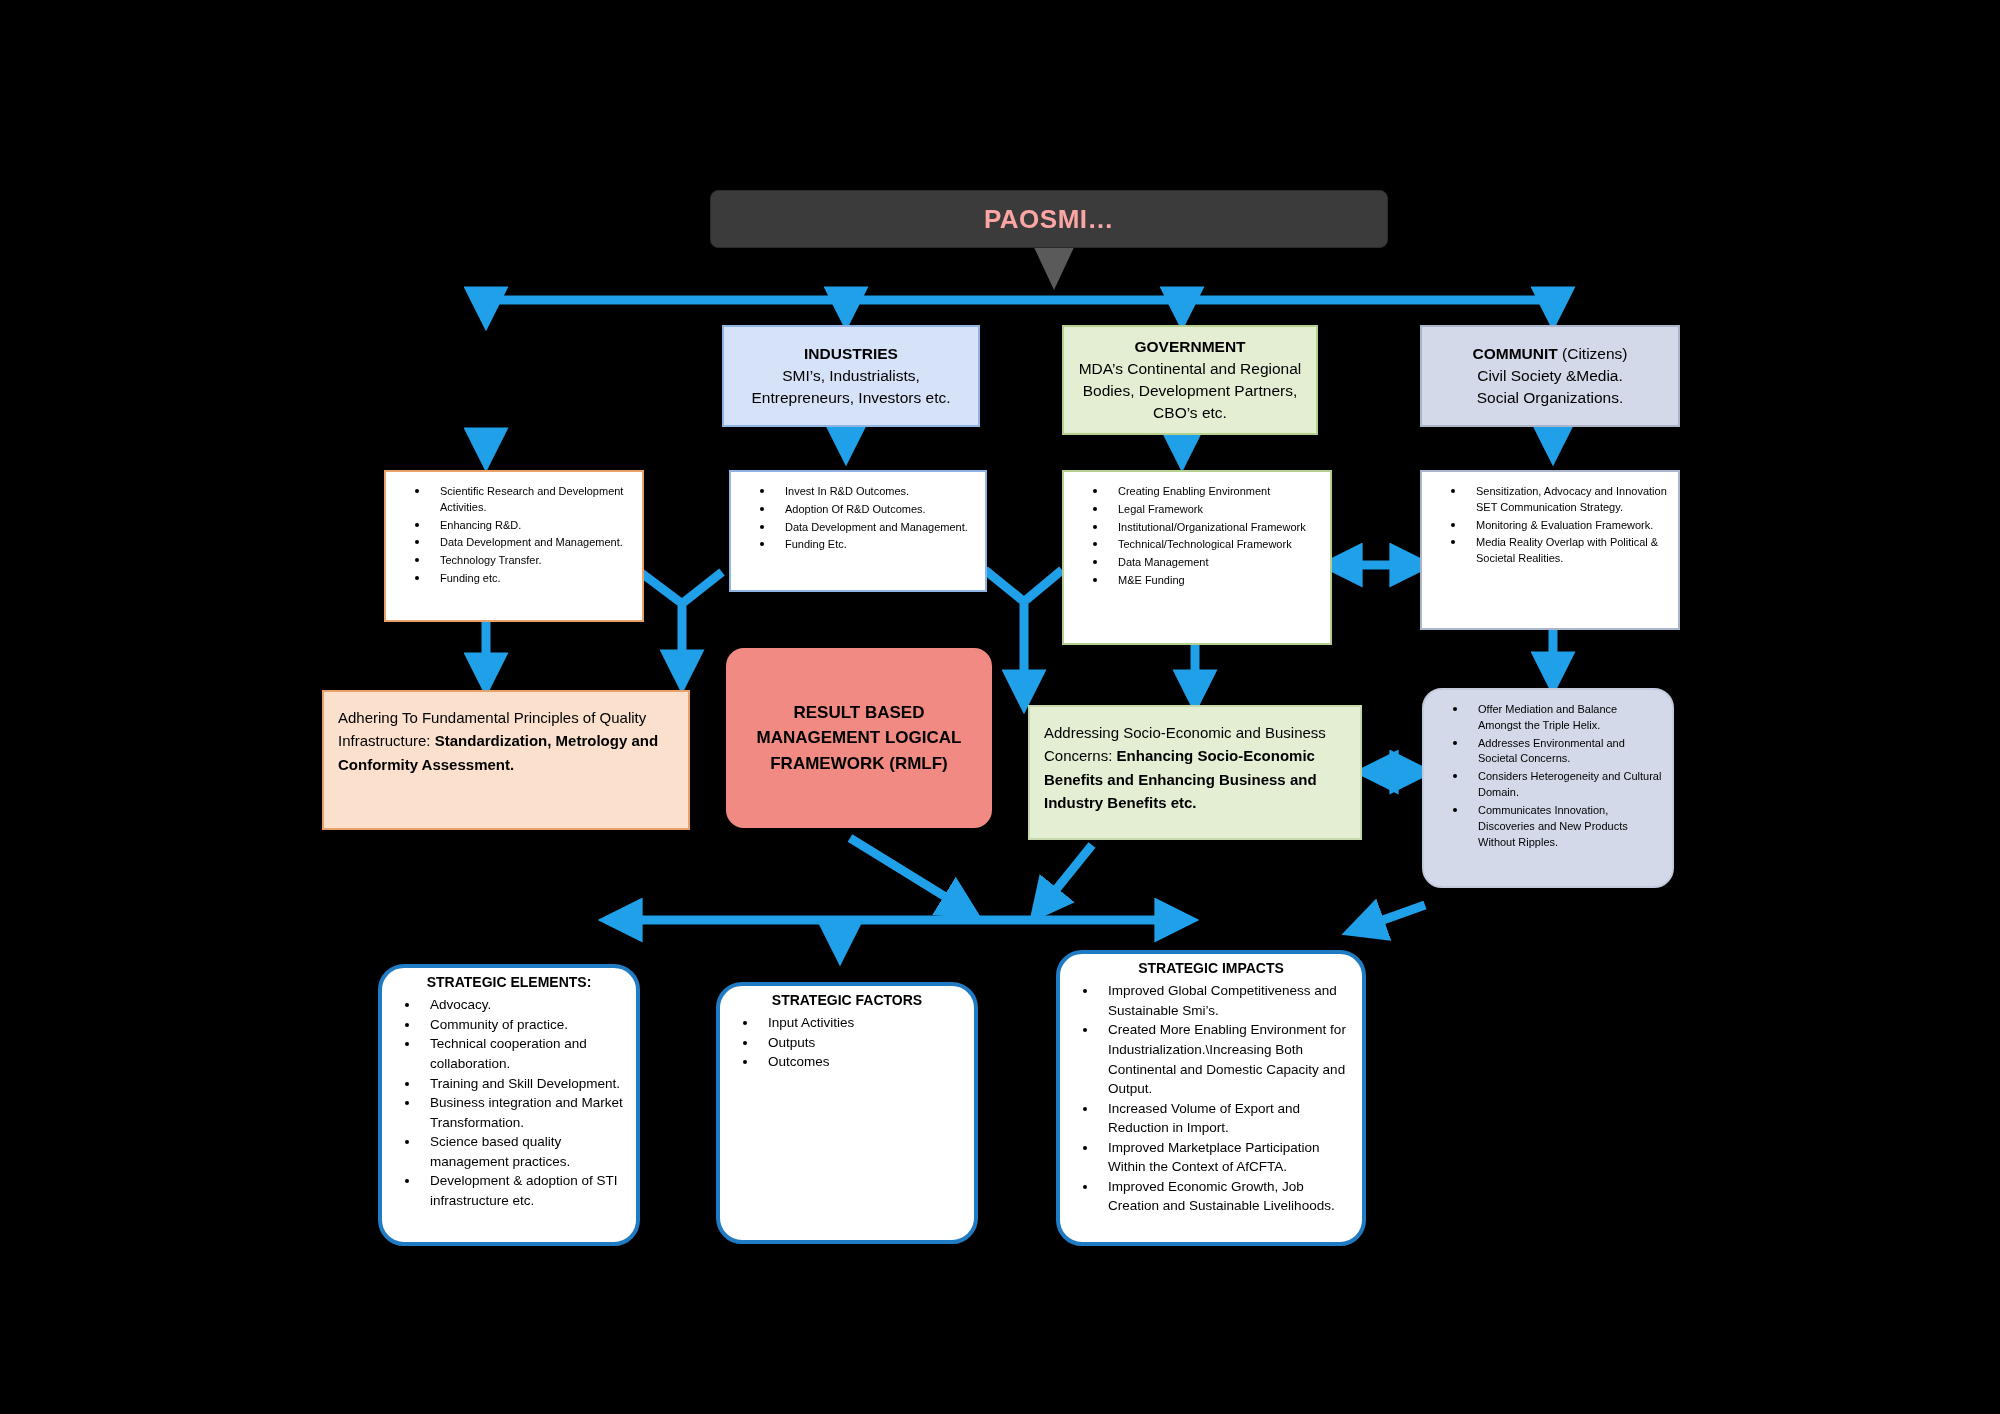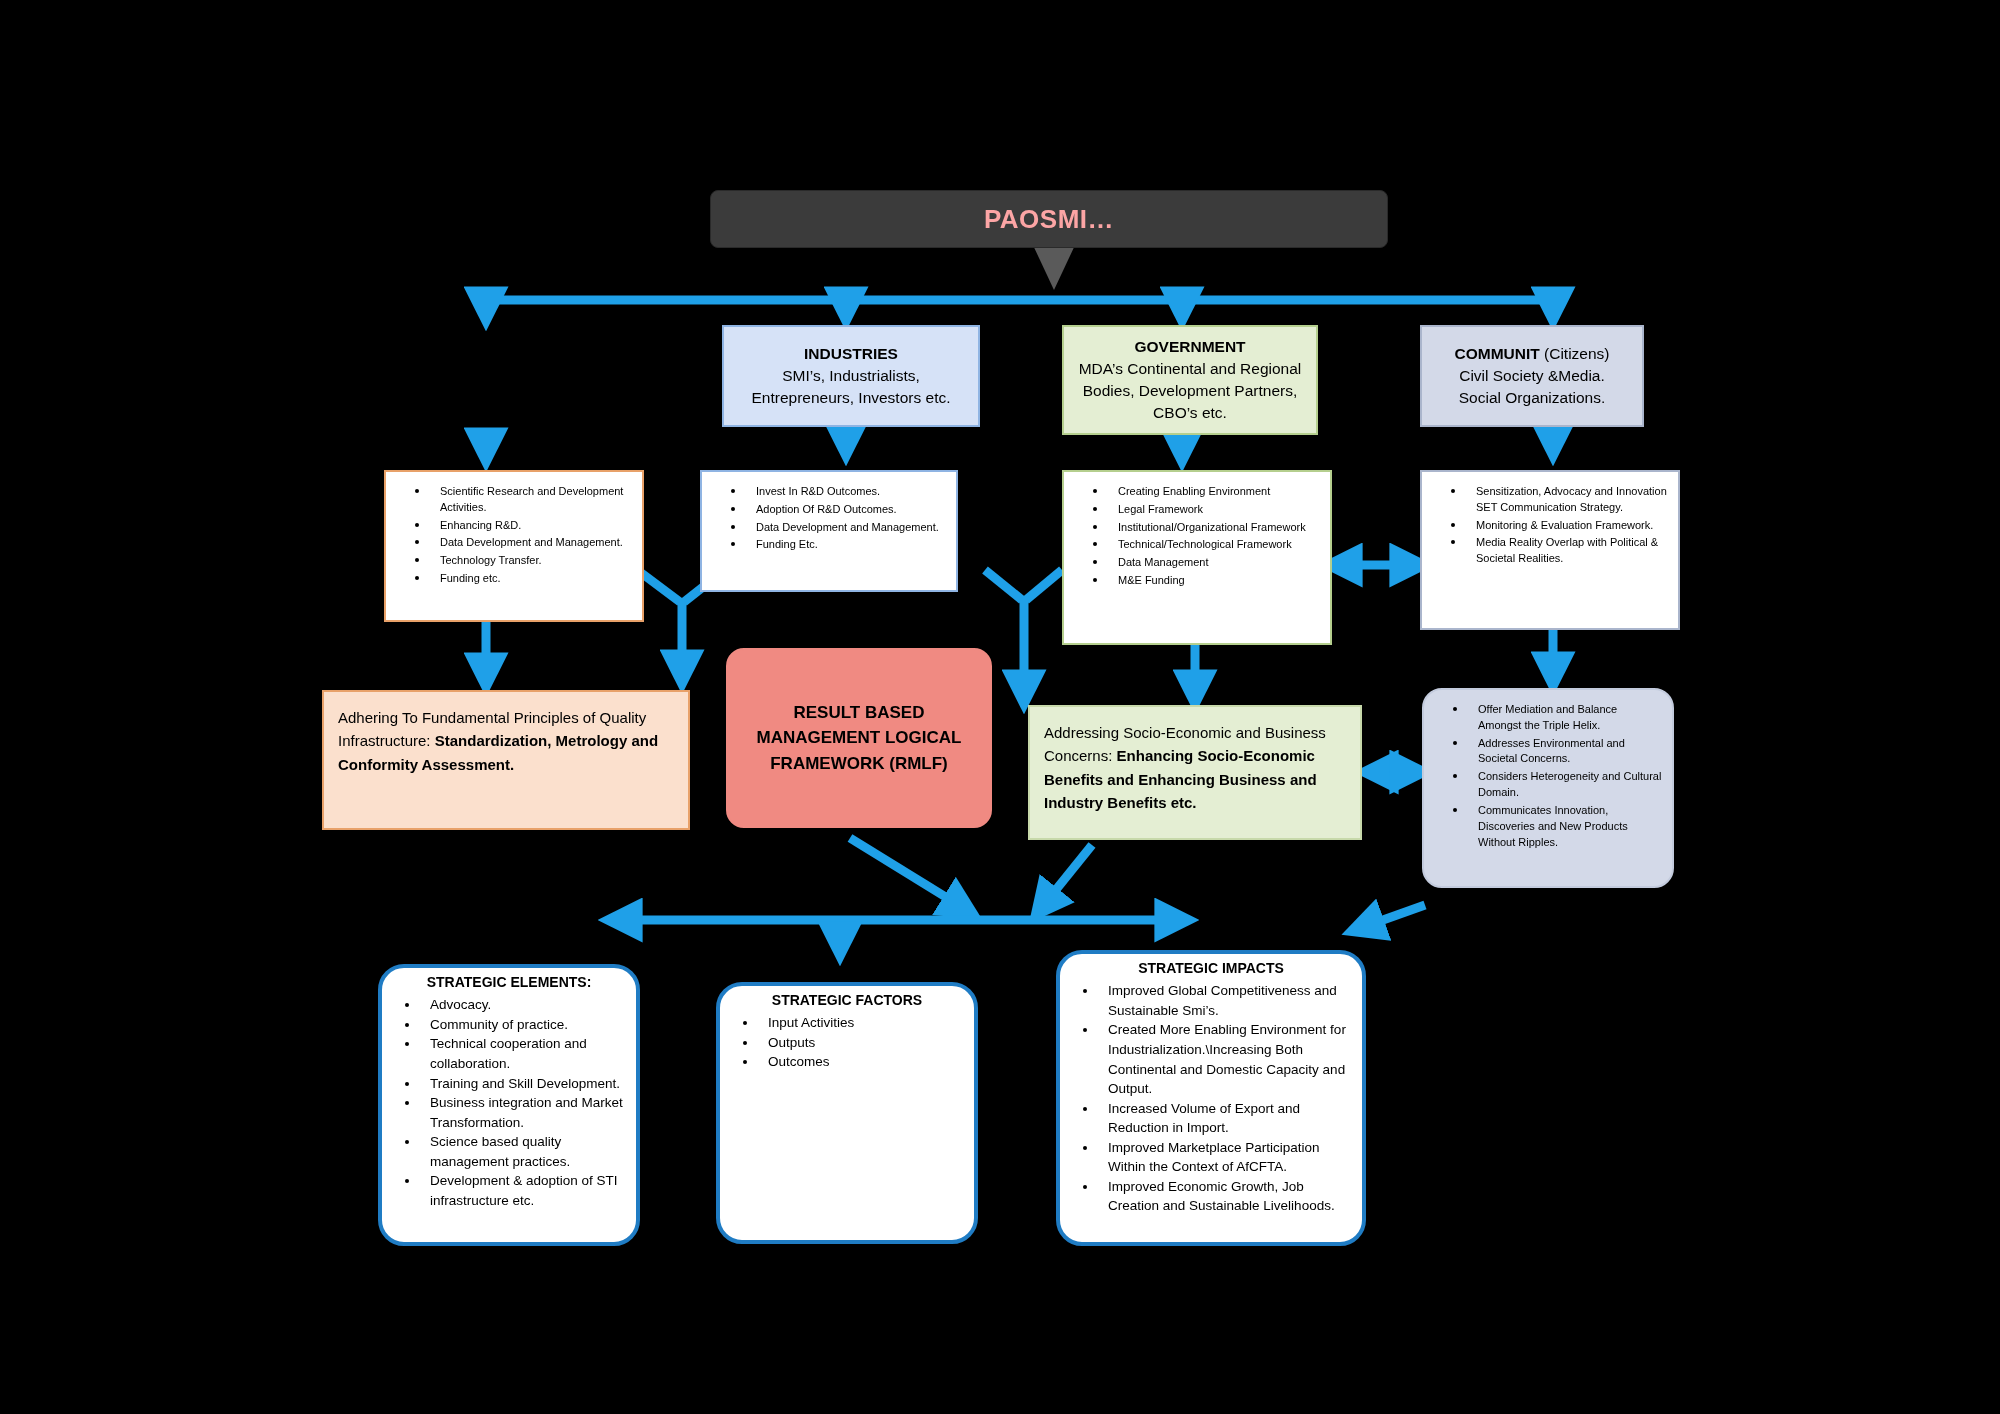--- a/index.html
+++ b/index.html
@@ -153,39 +153,39 @@
     <div>Entrepreneurs, Investors etc.</div>
   </div>
 
   <div class="box hdr" id="hdr-government" style="left: 1062px; top: 325px; width: 256px; height: 110px; background: rgb(228, 238, 211); border-color: rgb(181, 207, 142);">
     <div class="ttl"><span>GOVERNMENT</span></div>
     <div>MDA’s Continental and Regional</div>
     <div>Bodies, Development Partners,</div>
     <div>CBO’s etc.</div>
   </div>
 
-  <div class="box hdr" id="hdr-community" style="left: 1420px; top: 325px; width: 224px; height: 102px; background: rgb(211, 217, 232); border-color: rgb(170, 181, 204);">
+  <div class="box hdr" id="hdr-community" style="left: 1420px; top: 325px; width: 260px; height: 102px; background: rgb(211, 217, 232); border-color: rgb(170, 181, 204);">
     <div class="ttl">
       <span>COMMUNIT</span><span class="sub"> (Citizens)</span>
     </div>
     <div>Civil Society &amp;Media.</div>
     <div>Social Organizations.</div>
   </div>
 
   <div class="box listbox" id="lb-academia" style="left: 384px; top: 470px; width: 260px; height: 152px; border-color: rgb(232, 161, 105);">
     <ul>
       <li>Scientific Research and Development Activities.</li>
       <li>Enhancing R&amp;D.</li>
       <li>Data Development and Management.</li>
       <li>Technology Transfer.</li>
       <li>Funding etc.</li>
     </ul>
   </div>
 
-  <div class="box listbox" id="lb-industries" style="left: 700px; top: 470px; width: 258px; height: 122px; border-color: rgb(143, 180, 227);">
+  <div class="box listbox" id="lb-industries" style="left: 729px; top: 470px; width: 258px; height: 122px; border-color: rgb(143, 180, 227);">
     <ul>
       <li>Invest In R&amp;D Outcomes.</li>
       <li>Adoption Of R&amp;D Outcomes.</li>
       <li>Data Development and Management.</li>
       <li>Funding Etc.</li>
     </ul>
   </div>
 
   <div class="box listbox" id="lb-government" style="left: 1062px; top: 470px; width: 270px; height: 175px; border-color: rgb(181, 207, 142);">
     <ul>

